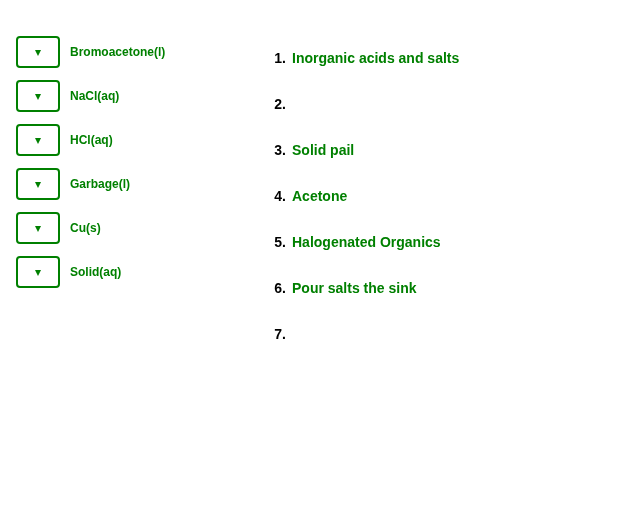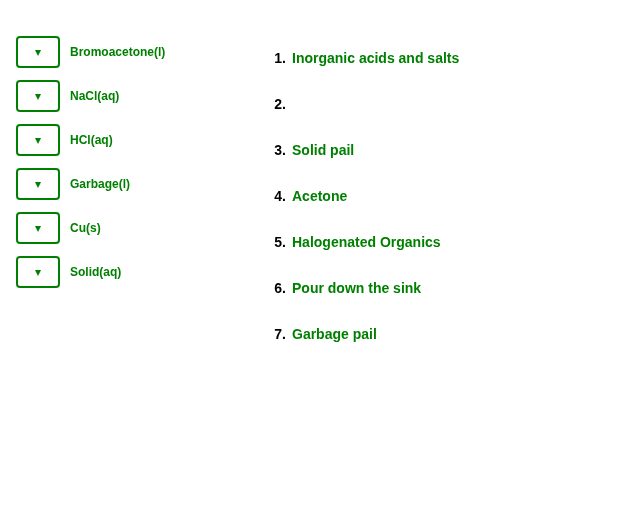--- a/index.html
+++ b/index.html
@@ -154,20 +154,19 @@
       <div class="right-item">
         <span class="number">4.</span>
         <span class="right-label">Acetone</span>
       </div>
       <div class="right-item">
         <span class="number">5.</span>
         <span class="right-label">Halogenated Organics</span>
       </div>
       <div class="right-item">
         <span class="number">6.</span>
-        <span class="right-label">Pour down the sink</span>
+        <span class="right-label">Pour salts the sink</span>
       </div>
       <div class="right-item">
         <span class="number">7.</span>
-        <span class="right-label">Garbage pail</span>
       </div>
     </div>
 </div>
 
 </body></html>

